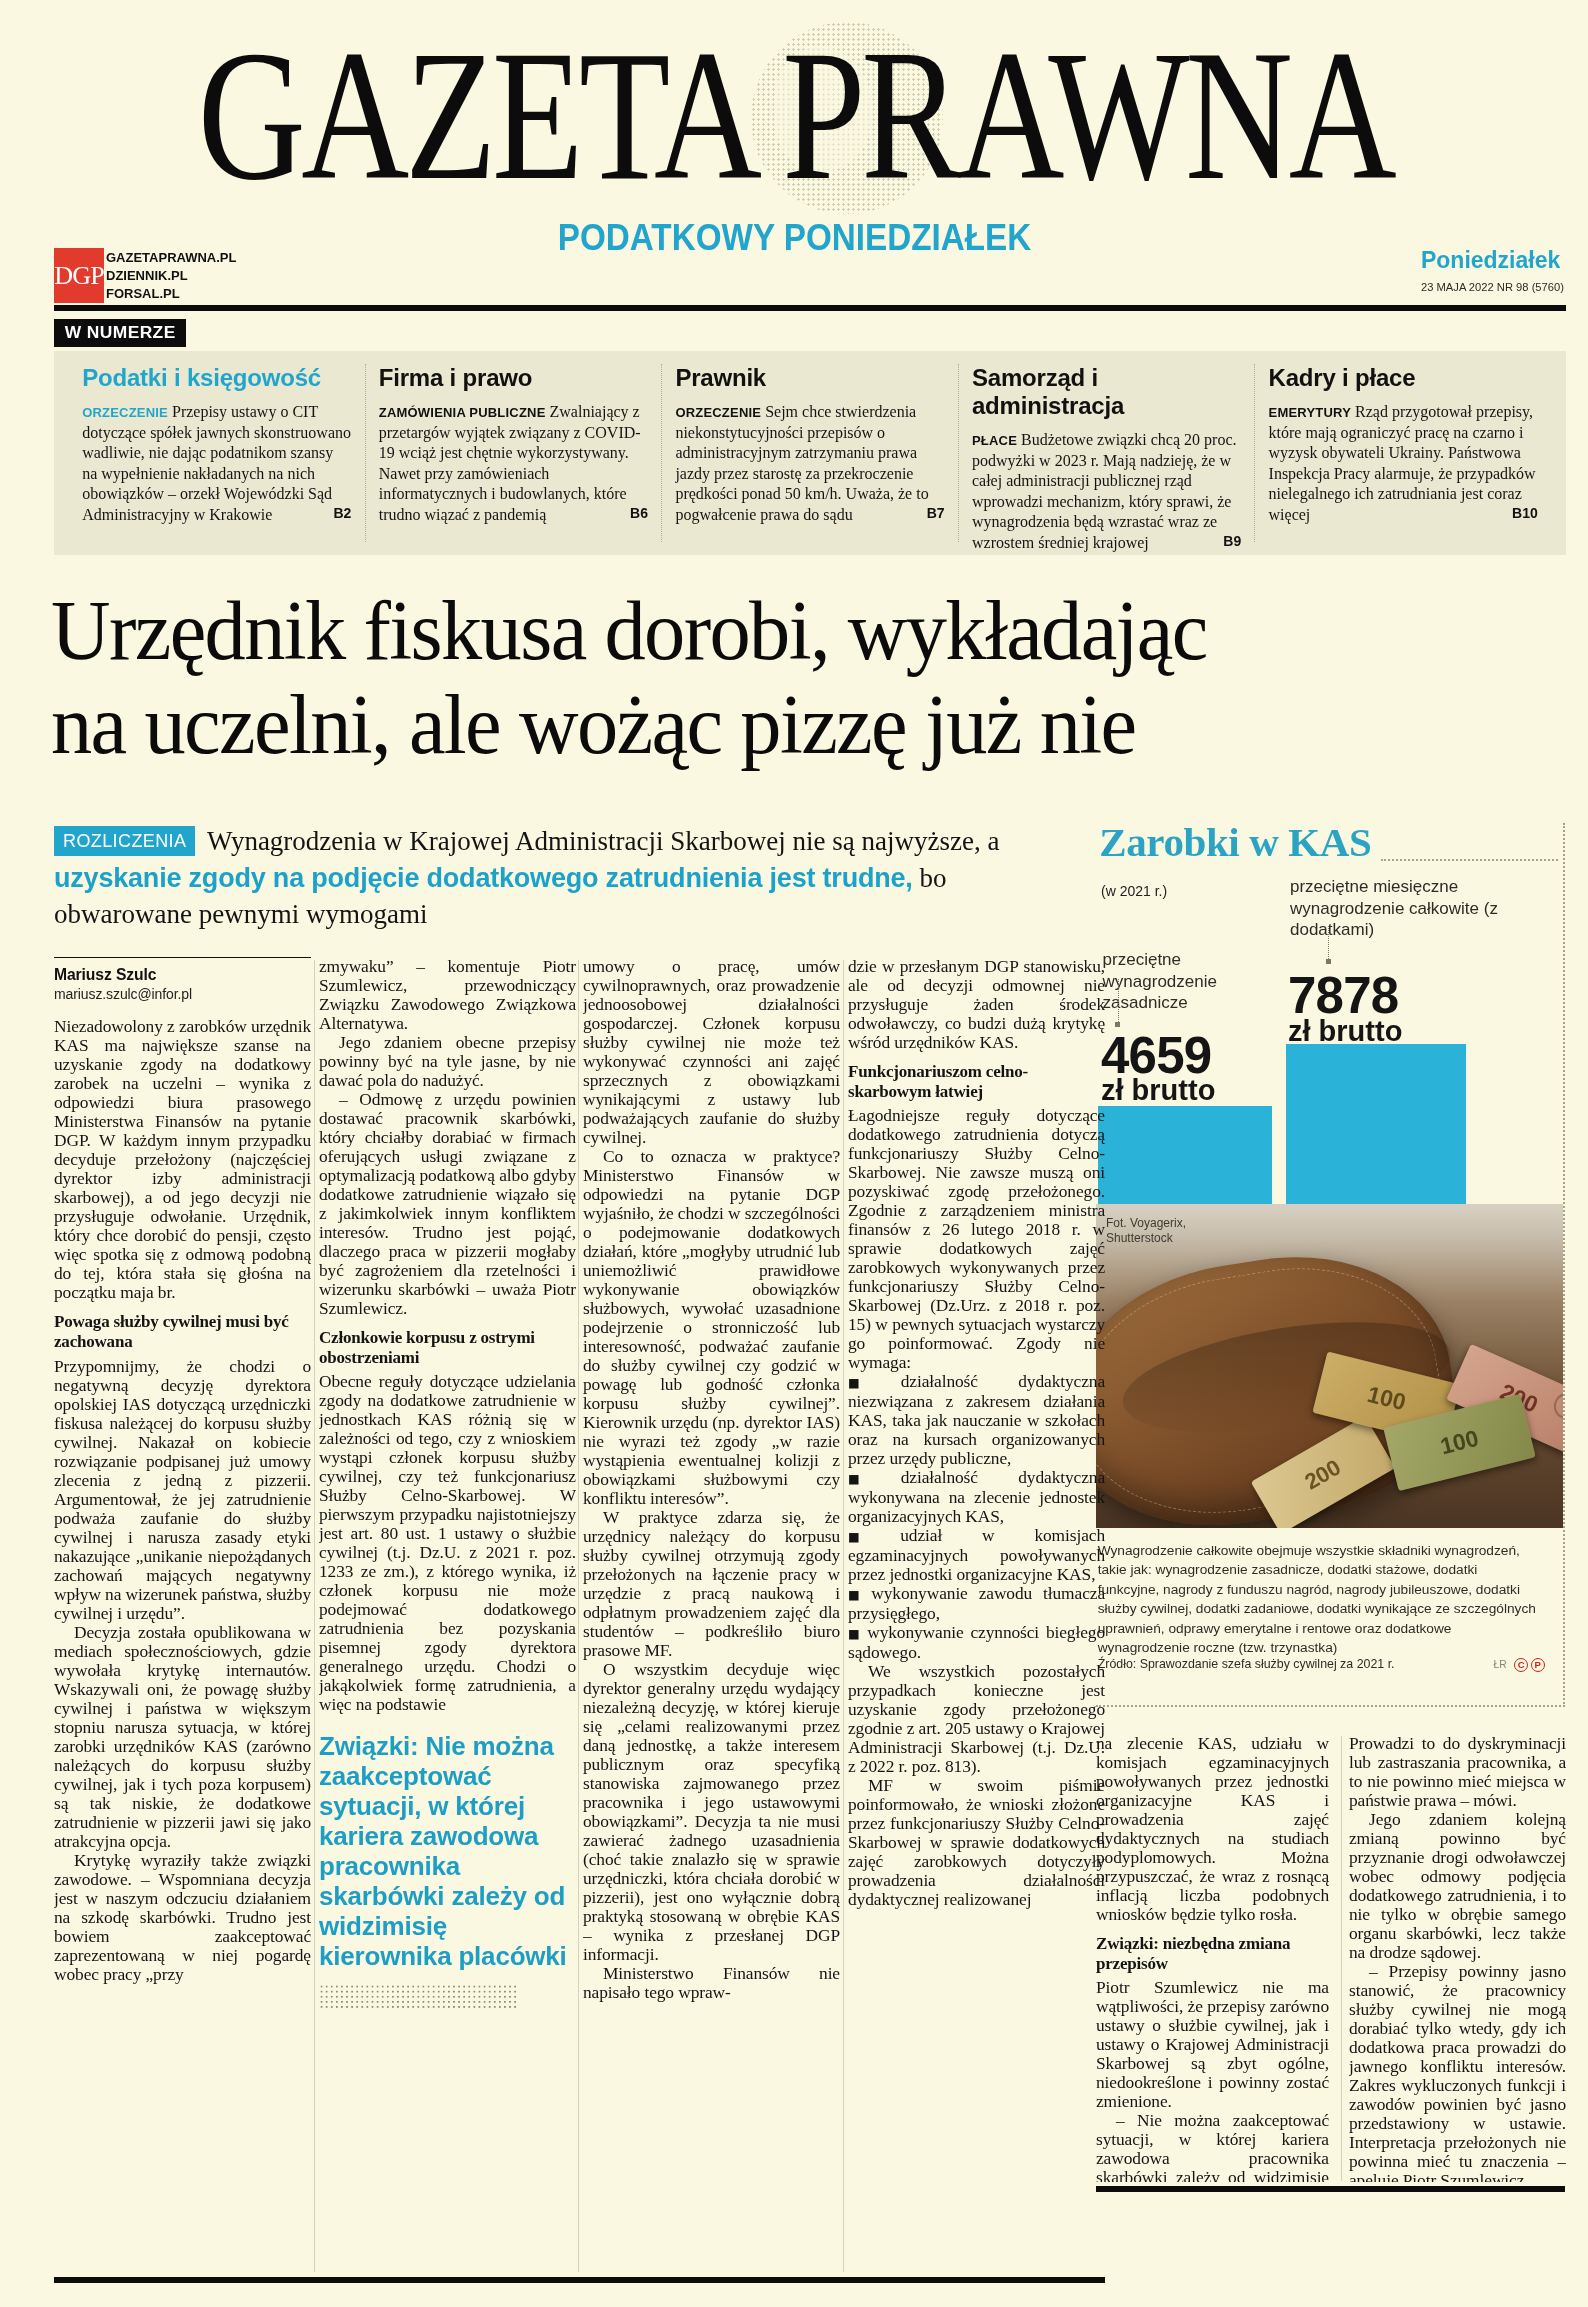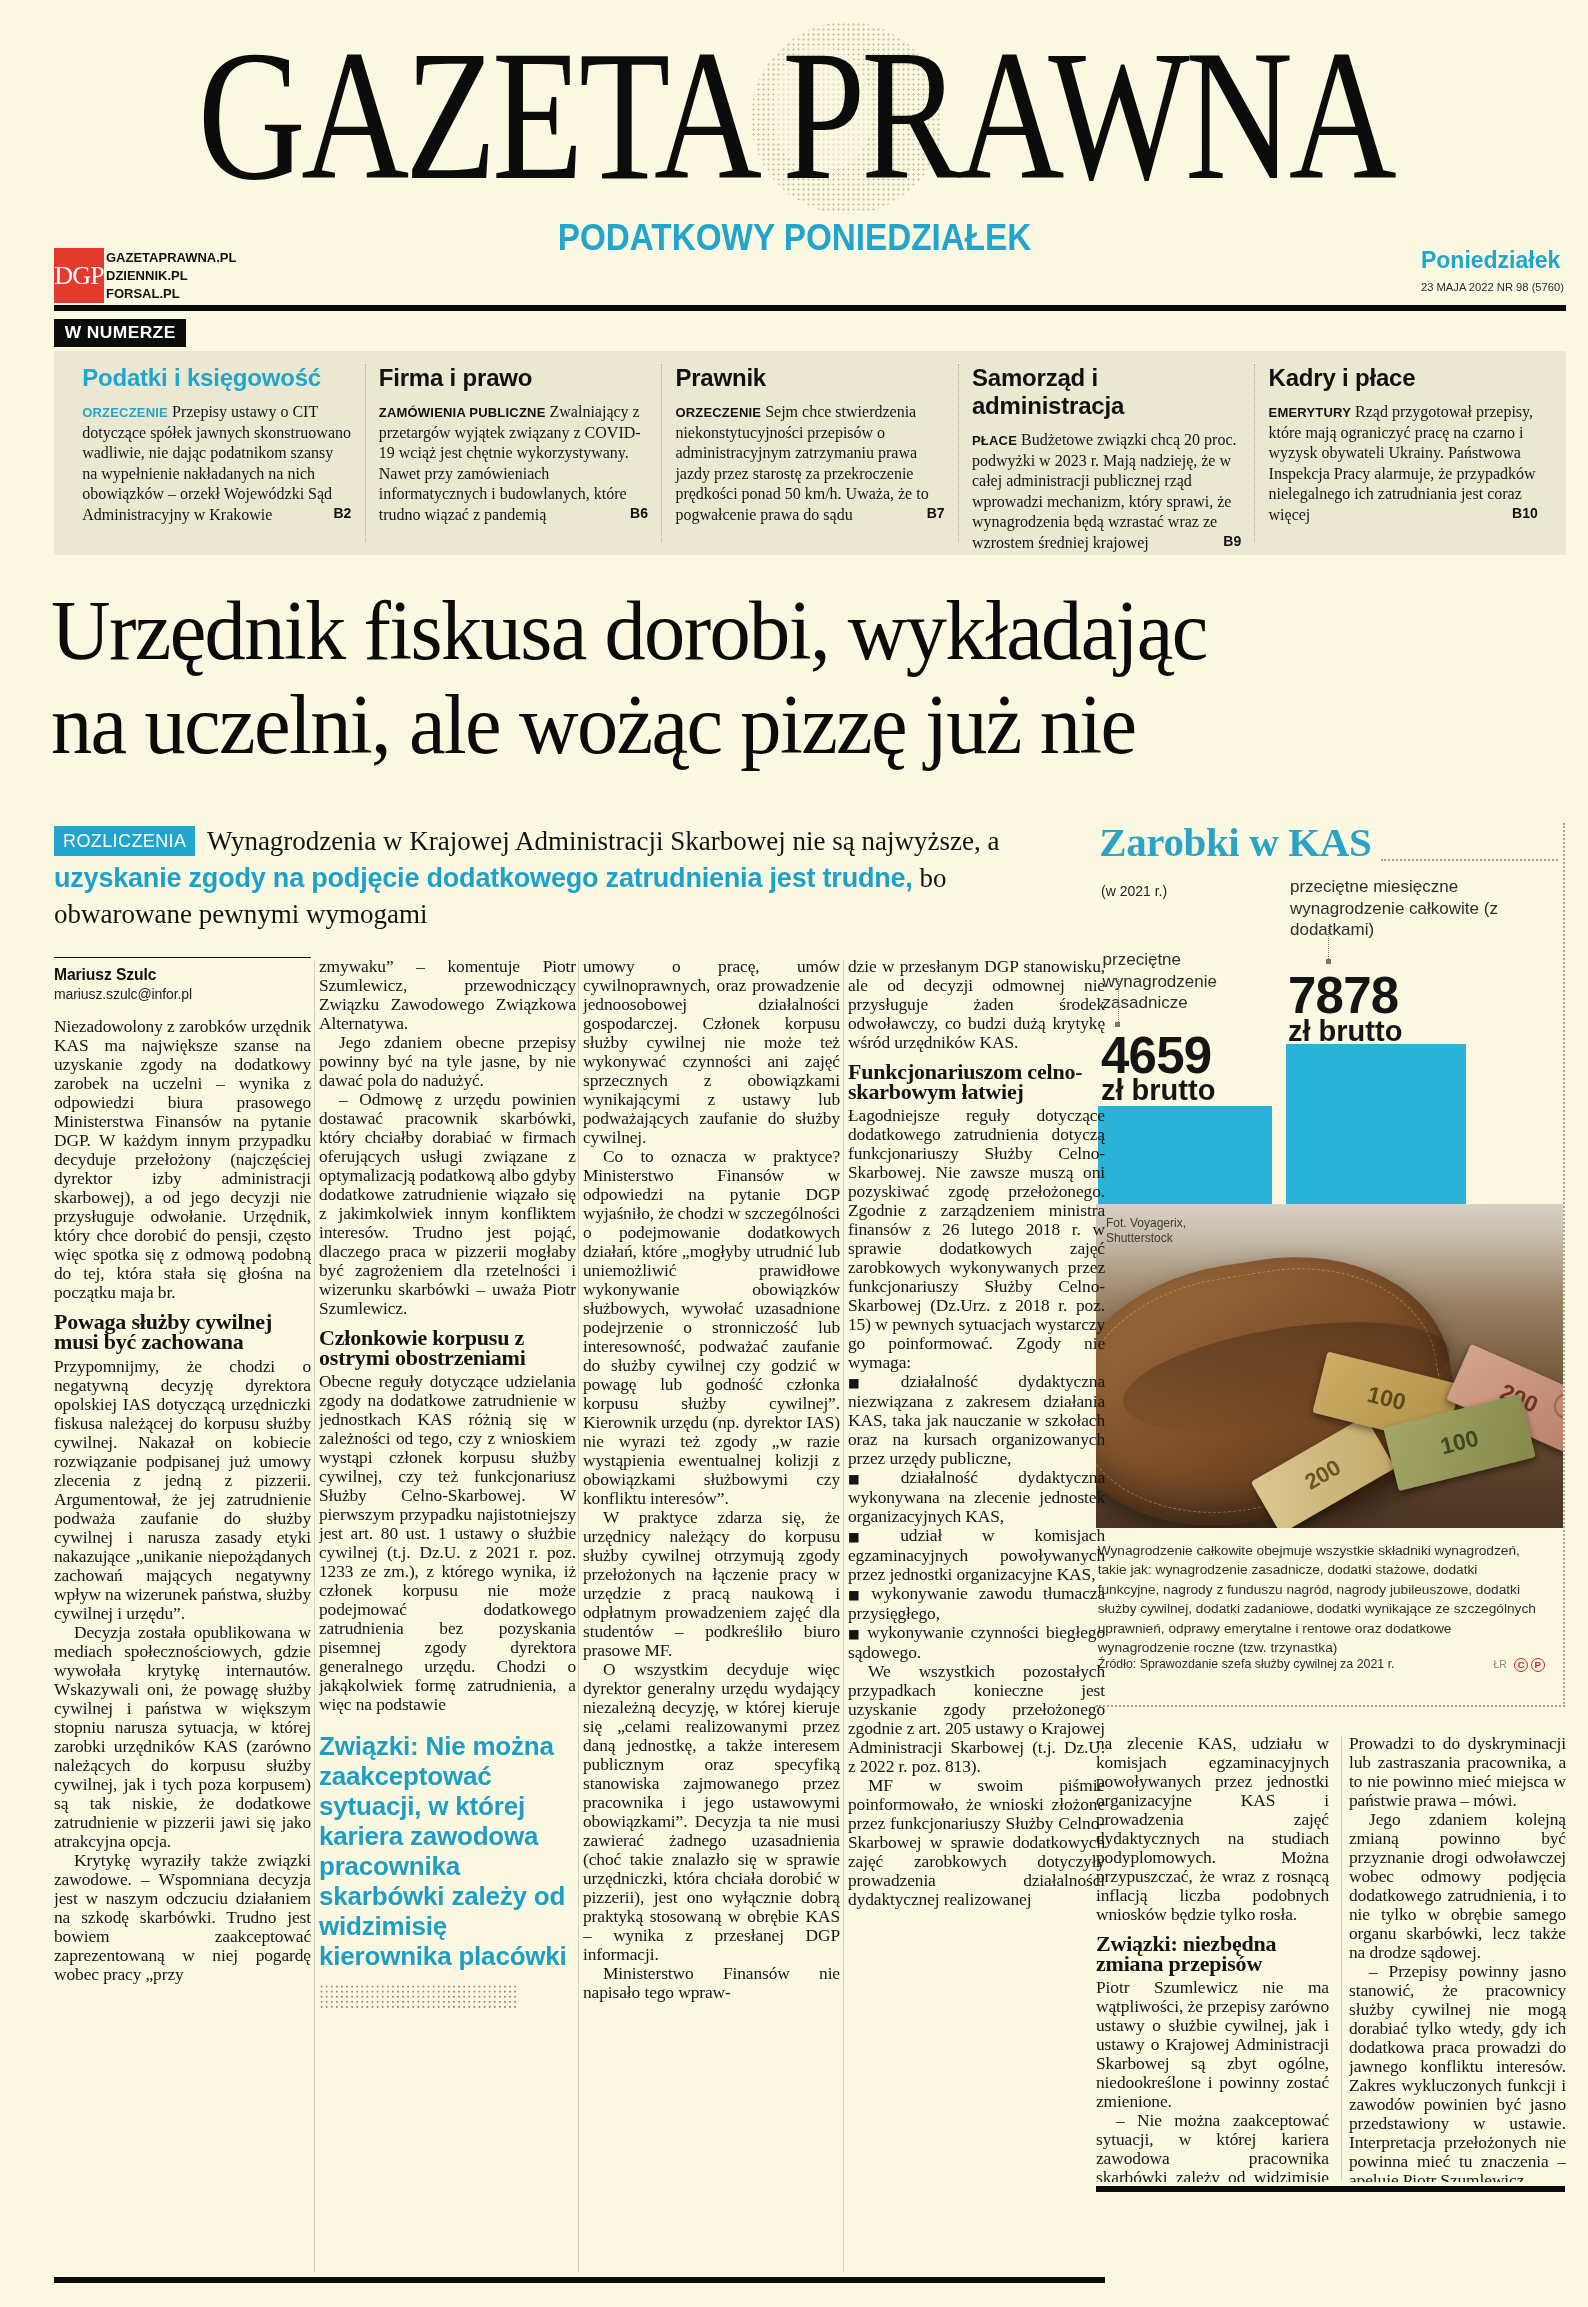--- a/index.html
+++ b/index.html
@@ -103,21 +103,21 @@
       border-radius:50%;color:#CD2418;font-family:"Liberation Sans",sans-serif;font-weight:700;font-size:9.5px;
       margin-left:2.5px;box-sizing:border-box;}
   
   .col{position:absolute;top:957px;width:257px;height:1317px;overflow:hidden;text-align:justify;
        font-size:17.4px;line-height:19px;color:#141414;letter-spacing:-0.1px;}
   .c1{left:54px;} .c2{left:319px;} .c3{left:583px;} .c4{left:848px;}
   .col56{top:1734px;height:448px;}
   .c5{left:1096px;width:233px;} .c6{left:1349px;width:217px;}
   .col p{margin:0;}
   .ind{text-indent:20px;}
-  .subhead{font-family:"Liberation Serif",serif;font-weight:700;font-size:22px;line-height:20px;
+  .subhead{font-family:"Liberation Serif",serif;font-weight:700;font-size:17px;line-height:20px;
            text-align:left;margin:10px 0 4.1px !important;letter-spacing:-0.2px;}
   .authorblock{border-top:1.7px solid #111;padding:6.6px 0 13.2px;text-align:left;}
   .authname{font-family:"Liberation Sans",sans-serif;font-weight:700;font-size:15.7px;color:#111;}
   .authmail{font-family:"Liberation Sans",sans-serif;font-size:14px;color:#222;margin-top:1.7px;}
   .bullet{padding-left:0;}
   .bmark{font-family:"DejaVu Sans",sans-serif;font-size:12.4px;margin-right:5px;}
   .pullquote{font-family:"Liberation Sans",sans-serif;font-weight:700;font-size:26px;line-height:30px;
              color:#1D9EC4;text-align:left;margin-top:16.5px !important;letter-spacing:-0.2px;}
   .dotsblock{width:199px;height:25px;margin-top:13.2px;
              background-image:radial-gradient(circle,#8d8a74 1px,transparent 1.2px);background-size:5.1px 5.1px;}

